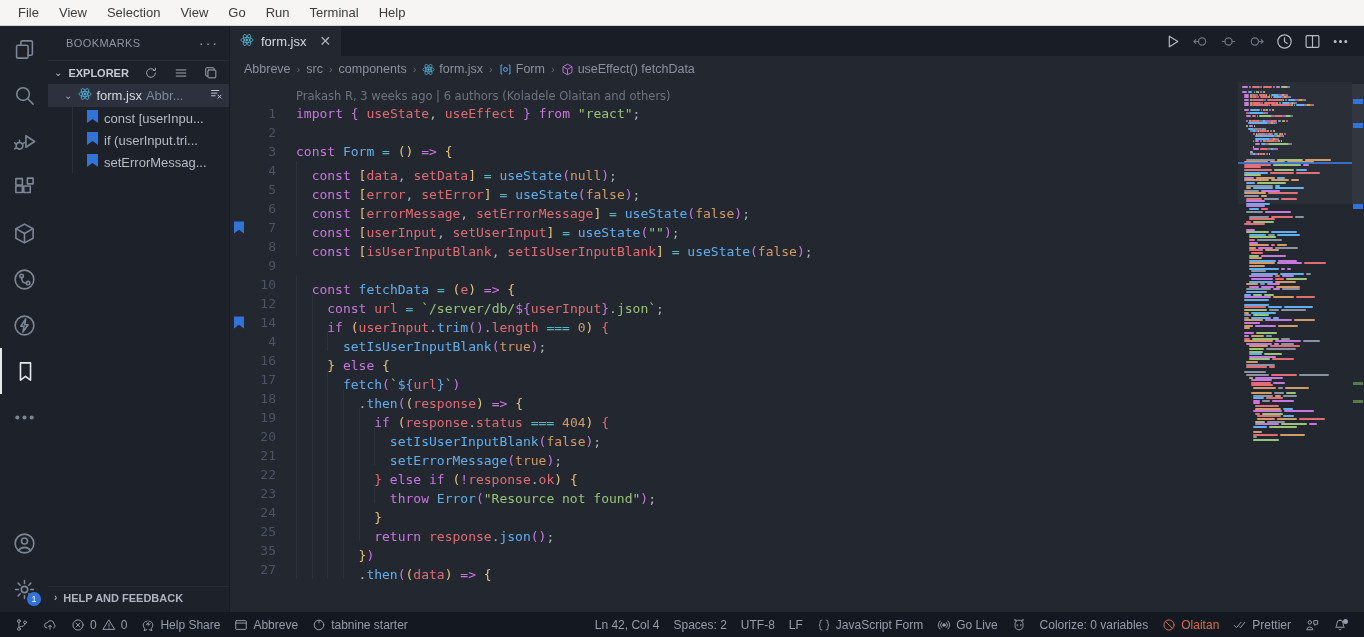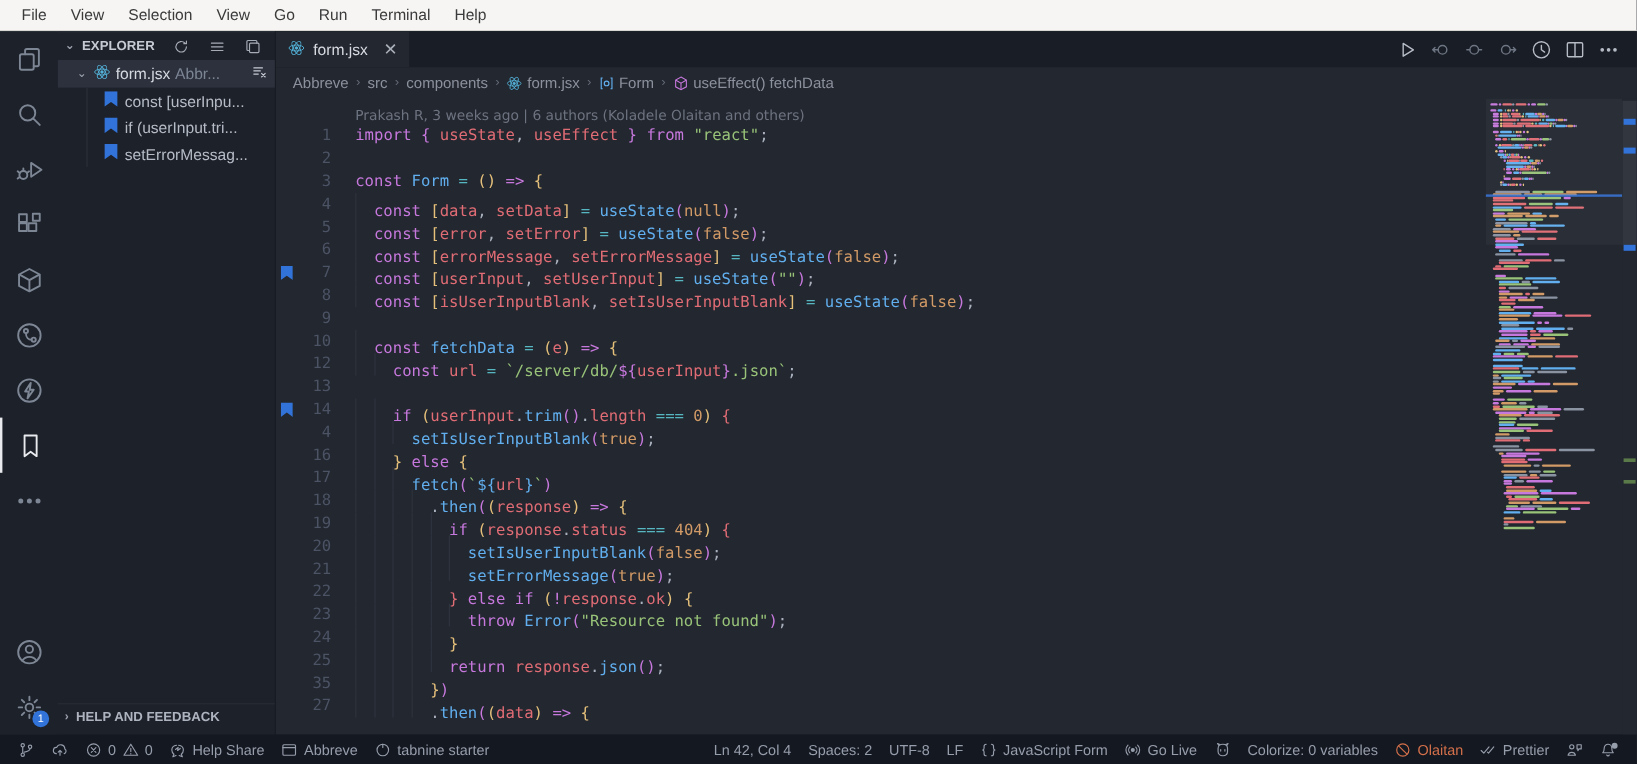--- a/index.html
+++ b/index.html
@@ -195,20 +195,25 @@
         <div class="ab-icon">
           <svg viewBox="0 0 16 16" fill="none" stroke="currentColor" stroke-width="1.1" stroke-linecap="round" stroke-linejoin="round">
             <circle cx="8" cy="8" r="2.2"></circle>
             <path d="M8 1.8v2M8 12.2v2M1.8 8h2M12.2 8h2M3.6 3.6L5 5M11 11l1.4 1.4M12.4 3.6L11 5M5 11l-1.4 1.4"></path>
           </svg>
           <span class="ab-badge">1</span>
         </div>
       </div>
 
     <div class="sidebar">
+      <div class="sb-title">
+        <span>BOOKMARKS</span>
+        <span class="grow"></span>
+        <span class="sb-actions">···</span>
+      </div>
       <div class="sb-section">
         <span class="chev">⌄</span>
         <span>EXPLORER</span>
         <span class="grow"></span>
         <span id="explorerActions" style="display:flex;gap:9px;align-items:center;">
             <span class="act" style="display: inline-flex;">
               <svg viewBox="0 0 16 16" fill="none" stroke="currentColor" stroke-width="1.1" stroke-linecap="round" stroke-linejoin="round">
                 <path d="M13 8a5 5 0 1 1-1.5-3.6M13 2.5V5h-2.5"></path>
               </svg>
             </span>
@@ -386,21 +391,20 @@
               <div class="code-line"><span class="g-bm"></span><span class="g-num">4</span><span class="g-pad"></span><span><span class="ind"></span><span class="tk kw">const</span><span class="tk"> </span><span class="tk p1">[</span><span class="tk var">data</span><span class="tk">,</span><span class="tk"> </span><span class="tk var">setData</span><span class="tk p1">]</span><span class="tk"> </span><span class="tk op">=</span><span class="tk"> </span><span class="tk fn">useState</span><span class="tk p2">(</span><span class="tk num">null</span><span class="tk p2">)</span><span class="tk">;</span></span></div>
               <div class="code-line"><span class="g-bm"></span><span class="g-num">5</span><span class="g-pad"></span><span><span class="ind"></span><span class="tk kw">const</span><span class="tk"> </span><span class="tk p1">[</span><span class="tk var">error</span><span class="tk">,</span><span class="tk"> </span><span class="tk var">setError</span><span class="tk p1">]</span><span class="tk"> </span><span class="tk op">=</span><span class="tk"> </span><span class="tk fn">useState</span><span class="tk p2">(</span><span class="tk num">false</span><span class="tk p2">)</span><span class="tk">;</span></span></div>
               <div class="code-line"><span class="g-bm"></span><span class="g-num">6</span><span class="g-pad"></span><span><span class="ind"></span><span class="tk kw">const</span><span class="tk"> </span><span class="tk p1">[</span><span class="tk var">errorMessage</span><span class="tk">,</span><span class="tk"> </span><span class="tk var">setErrorMessage</span><span class="tk p1">]</span><span class="tk"> </span><span class="tk op">=</span><span class="tk"> </span><span class="tk fn">useState</span><span class="tk p2">(</span><span class="tk num">false</span><span class="tk p2">)</span><span class="tk">;</span></span></div>
               <div class="code-line"><span class="g-bm"><svg viewBox="0 0 11 13" fill="#3273d9">
                     <path d="M0 0h11v13L5.5 9 0 13z"></path>
                   </svg></span><span class="g-num">7</span><span class="g-pad"></span><span><span class="ind"></span><span class="tk kw">const</span><span class="tk"> </span><span class="tk p1">[</span><span class="tk var">userInput</span><span class="tk">,</span><span class="tk"> </span><span class="tk var">setUserInput</span><span class="tk p1">]</span><span class="tk"> </span><span class="tk op">=</span><span class="tk"> </span><span class="tk fn">useState</span><span class="tk p2">(</span><span class="tk str">""</span><span class="tk p2">)</span><span class="tk">;</span></span></div>
               <div class="code-line"><span class="g-bm"></span><span class="g-num">8</span><span class="g-pad"></span><span><span class="ind"></span><span class="tk kw">const</span><span class="tk"> </span><span class="tk p1">[</span><span class="tk var">isUserInputBlank</span><span class="tk">,</span><span class="tk"> </span><span class="tk var">setIsUserInputBlank</span><span class="tk p1">]</span><span class="tk"> </span><span class="tk op">=</span><span class="tk"> </span><span class="tk fn">useState</span><span class="tk p2">(</span><span class="tk num">false</span><span class="tk p2">)</span><span class="tk">;</span></span></div>
               <div class="code-line"><span class="g-bm"></span><span class="g-num">9</span><span class="g-pad"></span><span></span></div>
               <div class="code-line"><span class="g-bm"></span><span class="g-num">10</span><span class="g-pad"></span><span><span class="ind"></span><span class="tk kw">const</span><span class="tk"> </span><span class="tk fn">fetchData</span><span class="tk"> </span><span class="tk op">=</span><span class="tk"> </span><span class="tk p1">(</span><span class="tk var">e</span><span class="tk p1">)</span><span class="tk"> </span><span class="tk kw">=&gt;</span><span class="tk"> </span><span class="tk p1">{</span></span></div>
               <div class="code-line"><span class="g-bm"></span><span class="g-num">12</span><span class="g-pad"></span><span><span class="ind"></span><span class="ind"></span><span class="tk kw">const</span><span class="tk"> </span><span class="tk var">url</span><span class="tk"> </span><span class="tk op">=</span><span class="tk"> </span><span class="tk str">`/server/db/</span><span class="tk p2">${</span><span class="tk var">userInput</span><span class="tk p2">}</span><span class="tk str">.json`</span><span class="tk">;</span></span></div>
-              <div class="code-line"><span class="g-bm"></span><span class="g-num">13</span><span class="g-pad"></span><span></span></div>
               <div class="code-line"><span class="g-bm"><svg viewBox="0 0 11 13" fill="#3273d9">
                     <path d="M0 0h11v13L5.5 9 0 13z"></path>
                   </svg></span><span class="g-num">14</span><span class="g-pad"></span><span><span class="ind"></span><span class="ind"></span><span class="tk kw">if</span><span class="tk"> </span><span class="tk p1">(</span><span class="tk var">userInput</span><span class="tk">.</span><span class="tk fn">trim</span><span class="tk p2">(</span><span class="tk p2">)</span><span class="tk">.</span><span class="tk var">length</span><span class="tk"> </span><span class="tk op">===</span><span class="tk"> </span><span class="tk num">0</span><span class="tk p1">)</span><span class="tk"> </span><span class="tk p4">{</span></span></div>
               <div class="code-line"><span class="g-bm"></span><span class="g-num">4</span><span class="g-pad"></span><span><span class="ind"></span><span class="ind"></span><span class="ind"></span><span class="tk fn">setIsUserInputBlank</span><span class="tk p2">(</span><span class="tk num">true</span><span class="tk p2">)</span><span class="tk">;</span></span></div>
               <div class="code-line"><span class="g-bm"></span><span class="g-num">16</span><span class="g-pad"></span><span><span class="ind"></span><span class="ind"></span><span class="tk p1">}</span><span class="tk"> </span><span class="tk kw">else</span><span class="tk"> </span><span class="tk p1">{</span></span></div>
               <div class="code-line"><span class="g-bm"></span><span class="g-num">17</span><span class="g-pad"></span><span><span class="ind"></span><span class="ind"></span><span class="ind"></span><span class="tk fn">fetch</span><span class="tk p2">(</span><span class="tk str">`</span><span class="tk p3">${</span><span class="tk var">url</span><span class="tk p3">}</span><span class="tk str">`</span><span class="tk p2">)</span></span></div>
               <div class="code-line"><span class="g-bm"></span><span class="g-num">18</span><span class="g-pad"></span><span><span class="ind"></span><span class="ind"></span><span class="ind"></span><span class="ind"></span><span class="tk">.</span><span class="tk fn">then</span><span class="tk p2">(</span><span class="tk p1">(</span><span class="tk var">response</span><span class="tk p1">)</span><span class="tk"> </span><span class="tk kw">=&gt;</span><span class="tk"> </span><span class="tk p1">{</span></span></div>
               <div class="code-line"><span class="g-bm"></span><span class="g-num">19</span><span class="g-pad"></span><span><span class="ind"></span><span class="ind"></span><span class="ind"></span><span class="ind"></span><span class="ind"></span><span class="tk kw">if</span><span class="tk"> </span><span class="tk p1">(</span><span class="tk var">response</span><span class="tk">.</span><span class="tk var">status</span><span class="tk"> </span><span class="tk op">===</span><span class="tk"> </span><span class="tk num">404</span><span class="tk p1">)</span><span class="tk"> </span><span class="tk p4">{</span></span></div>
               <div class="code-line"><span class="g-bm"></span><span class="g-num">20</span><span class="g-pad"></span><span><span class="ind"></span><span class="ind"></span><span class="ind"></span><span class="ind"></span><span class="ind"></span><span class="ind"></span><span class="tk fn">setIsUserInputBlank</span><span class="tk p2">(</span><span class="tk num">false</span><span class="tk p2">)</span><span class="tk">;</span></span></div>
               <div class="code-line"><span class="g-bm"></span><span class="g-num">21</span><span class="g-pad"></span><span><span class="ind"></span><span class="ind"></span><span class="ind"></span><span class="ind"></span><span class="ind"></span><span class="ind"></span><span class="tk fn">setErrorMessage</span><span class="tk p2">(</span><span class="tk num">true</span><span class="tk p2">)</span><span class="tk">;</span></span></div>

